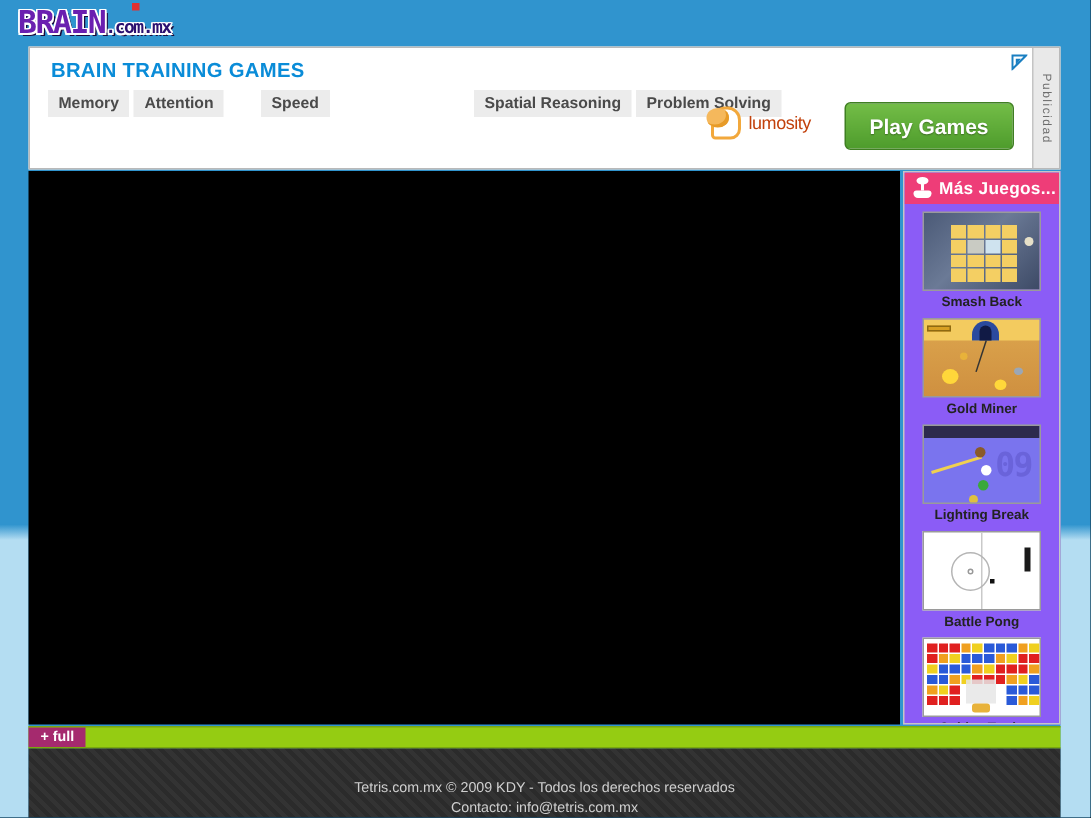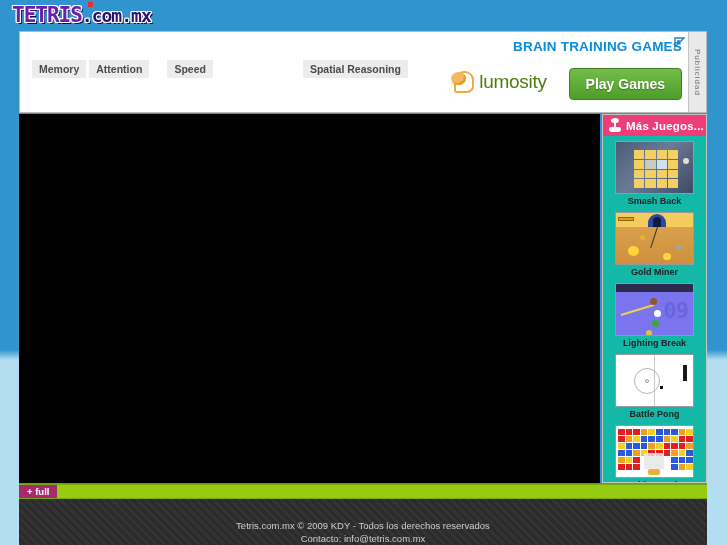--- a/index.html
+++ b/index.html
@@ -27,21 +27,21 @@
     text-shadow:
       -1px 0 #ffffff, 1px 0 #ffffff, 0 -1px #ffffff, 0 1px #ffffff,
       -1px -1px #ffffff, 1px -1px #ffffff, -1px 1px #ffffff, 1px 1px #ffffff,
       2px 2px 0 #1a0a3c;
     white-space: nowrap;
   }
   #logo .dot-i {
     position: absolute; left: 76px; top: 0px;
     width: 5px; height: 5px; background: #e03030;
   }
-  #logo .suffix { font-size: 18px; color: #2b1070; }
+  #logo .suffix { font-size: 12px; color: #2b1070; }
 
   #toplinks {
     position: absolute; right: 6px; top: 15px;
     font-size: 10.5px; color: #ffffff; white-space: nowrap;
   }
   #toplinks .lbl { font-weight: bold; color: #ffffff; }
   #toplinks a { color: #ffffff; text-decoration: none; }
   #toplinks .sep { color: #d8ecfa; margin: 0 2px; }
 
   
@@ -52,21 +52,21 @@
     border: 1px solid #b9b9b9;
     display: flex;
   }
   #adbody {
     position: relative;
     width: 668px; height: 80px; background: #ffffff;
     padding: 5px 6px 0 12px;
   }
   #ad-title {
     color: #0a8cd8; font-size: 13.5px; font-weight: bold;
-    letter-spacing: .2px; margin: 2px 0 6px 2px; text-align: right;
+    letter-spacing: .2px; margin: 2px 0 6px 2px;
   }
   #ad-cols { display: flex; align-items: flex-start; gap: 8px; }
   .ad-col { display: flex; gap: 3px; width: 134px; }
   .ad-chip {
     background: #ececec; color: #4a4a4a;
     font-size: 10.5px; font-weight: bold;
     padding: 3px 7px; white-space: nowrap;
   }
   #ad-brand {
     display: flex; align-items: center; gap: 3px;
@@ -79,21 +79,21 @@
     position: absolute; left: 4px; top: 1px; width: 20px; height: 22px;
     border: 2px solid #f2a83c; border-radius: 10px 9px 7px 3px;
     background: #fff;
   }
   #ad-brand .brain .lobe {
     position: absolute; left: 1px; top: 2px; width: 15px; height: 13px;
     border-radius: 50%;
     background: #f5b85c;
     box-shadow: inset -2px -2px 0 #e79b28;
   }
-  #ad-brand .word { color: #4d7c0f; font-size: 19px; letter-spacing: -.3px; }
+  #ad-brand .word { color: #c2410c; font-size: 12px; letter-spacing: -.3px; }
   #ad-cta {
     margin-left: 14px; margin-top: 8px;
     background: linear-gradient(#73bd47, #4e9c2c);
     border: 1px solid #3f7f22; border-radius: 4px;
     color: #ffffff; font-size: 14px; font-weight: bold;
     padding: 7px 16px; white-space: nowrap;
     text-shadow: 0 1px 1px rgba(0,0,0,.35);
     cursor: pointer;
   }
   #adchoice {
@@ -113,21 +113,21 @@
   
   #gamearea {
     position: absolute; left: 19px; top: 114px;
     width: 581px; height: 369px; background: #000000;
   }
 
   
   #sidebar {
     position: absolute; left: 602px; top: 114px;
     width: 105px; height: 369px;
-    background: #14b8a6;
+    background: #8b5cf6;
     border: 1px solid #c6c6c6;
     overflow: hidden;
   }
   #sidebar-head {
     height: 21px; background: #ee3d78;
     display: flex; align-items: center; gap: 4px; padding-left: 5px;
   }
   #sidebar-head .joy { width: 14px; height: 14px; position: relative; }
   #sidebar-head .joy .stick {
     position: absolute; left: 6px; top: 1px; width: 2px; height: 7px;
@@ -246,38 +246,39 @@
 </head>
 <body>
 
 <div id="page">
 
   <div id="gutter-l"></div>
   <div id="gutter-r"></div>
 
   <div id="header">
     <div id="logo">
-      <span>TETRIS</span><span class="suffix">.com.mx</span>
+      <span>BRAIN</span><span class="suffix">.com.mx</span>
       <span class="dot-i"></span>
     </div>
   </div>
 
   <div id="adwrap">
     <div id="adbody">
       <div id="ad-title">BRAIN TRAINING GAMES</div>
       <div id="ad-cols">
         <div class="ad-col">
           <div class="ad-chip">Memory</div>
           <div class="ad-chip">Attention</div>
         </div>
         <div class="ad-col">
           <div class="ad-chip">Speed</div>
         </div>
         <div class="ad-col">
           <div class="ad-chip">Spatial Reasoning</div>
+          <div class="ad-chip">Problem Solving</div>
         </div>
         <div id="ad-brand">
           <span class="brain">
             <span class="head"></span>
               <span class="lobe"></span>
           </span>
           <span class="word">lumosity</span>
         </div>
         <div id="ad-cta">Play Games</div>
       </div>

